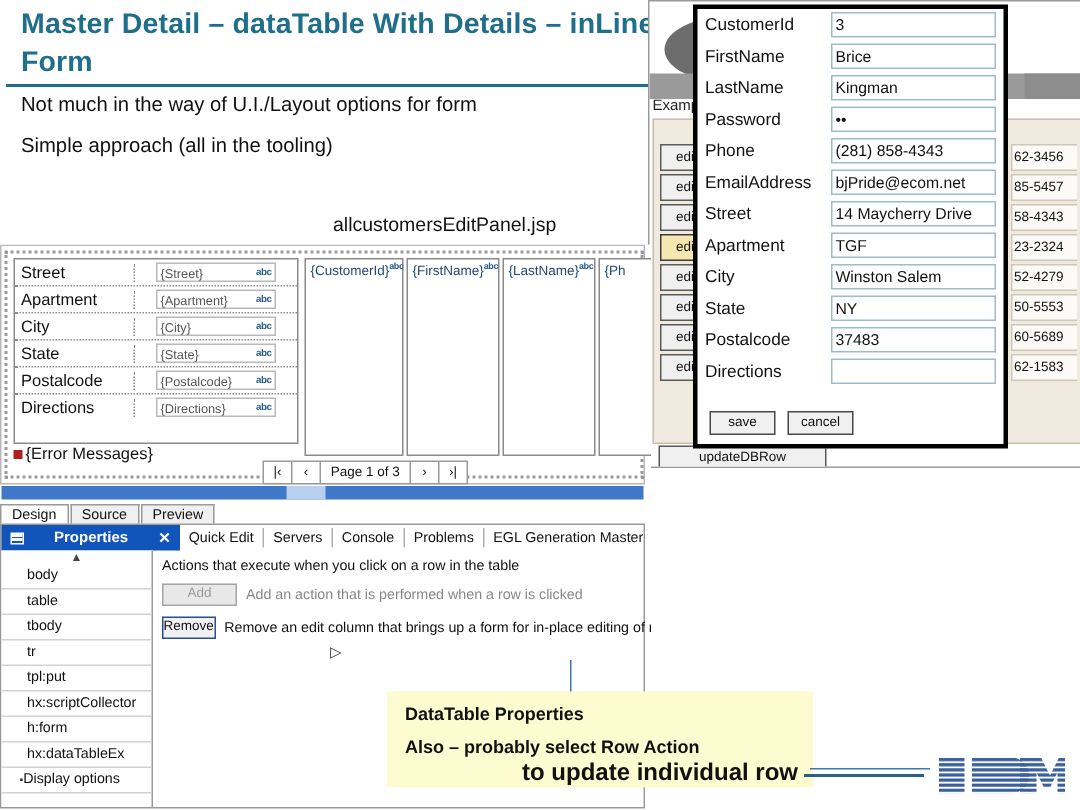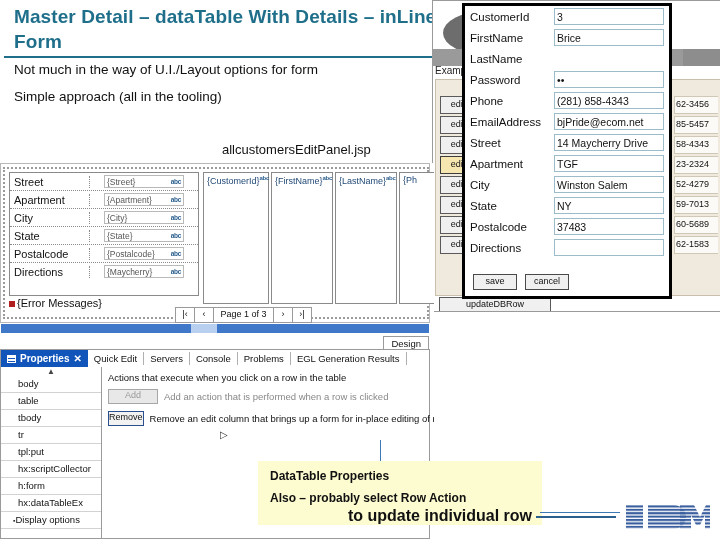--- a/index.html
+++ b/index.html
@@ -171,39 +171,39 @@
   #dt-pager div:last-child{border-right:none;}
   #canvas-hscroll{
     position:absolute;left:1px;top:161px;width:428px;height:9px;
     background:#3f78c8;
   }
   #canvas-hscroll .thumb{
     position:absolute;left:190px;top:0;width:26px;height:9px;background:#b9cff0;
   }
   #view-tabs{
     position:absolute;left:0px;top:173px;width:430px;height:14px;
-    display:flex;align-items:flex-end;border-bottom:1px solid #9a9a9a;flex-direction:column;
+    display:flex;align-items:flex-end;border-bottom:1px solid #9a9a9a;
   }
   #view-tabs .vtab{
     font-size:9.5px;color:#111;padding:1px 7px;border:1px solid #9a9a9a;
     border-bottom:none;background:#f0f0f0;margin-right:1px;line-height:11px;
   }
   #view-tabs .vtab.active{background:#ffffff;}
 
   
   #props-view{
     position:absolute;left:0px;top:186px;width:430px;height:190px;
     border:1px solid #9a9a9a;background:#ffffff;box-sizing:border-box;
   }
   #props-tabbar{
     position:absolute;left:0;top:0;width:428px;height:17px;
     display:flex;align-items:center;
   }
   #props-tab{
-    display:flex;align-items:center;gap:4px;
+    display:flex;align-items:center;gap:20px;
     background:#1155bb;color:#ffffff;font-size:10px;font-weight:bold;
     height:17px;padding:0 6px;white-space:nowrap;
   }
   #props-tab .grid-icon{
     width:9px;height:8px;background:
       linear-gradient(#fff 0 2px,transparent 2px 3px,#fff 3px 5px,transparent 5px 6px,#fff 6px 8px);
     border:1px solid #fff;box-sizing:border-box;
   }
   #props-tab .x{font-size:10px;font-weight:bold;}
   .ptab{
@@ -299,40 +299,41 @@
       <div class="bs-editbtn">edit</div>
       <div class="bs-editbtn">edit</div>
       <div class="bs-editbtn">edit</div>
     </div>
     <div id="bs-rightcol">
       <div class="bs-cell">62-3456</div>
       <div class="bs-cell">85-5457</div>
       <div class="bs-cell">58-4343</div>
       <div class="bs-cell">23-2324</div>
       <div class="bs-cell">52-4279</div>
-      <div class="bs-cell">59-7013</div>
+      <div class="bs-cell">50-5553</div>
       <div class="bs-cell">60-5689</div>
       <div class="bs-cell">62-1583</div>
     </div>
   </div>
 
   <div id="bs-updatebtn">updateDBRow</div>
 </div>
 
 <div id="edit-form">
   <div class="row">
     <div class="lbl">CustomerId</div>
     <div class="fld">3</div>
   </div>
   <div class="row">
     <div class="lbl">FirstName</div>
     <div class="fld">Brice</div>
   </div>
   <div class="row">
     <div class="lbl">LastName</div>
+    <div class="fld">Kingman</div>
   </div>
   <div class="row">
     <div class="lbl">Password</div>
     <div class="fld">••</div>
   </div>
   <div class="row">
     <div class="lbl">Phone</div>
     <div class="fld">(281) 858-4343</div>
   </div>
   <div class="row">
@@ -407,21 +408,21 @@
         <div class="frow">
           <div class="flbl">Postalcode</div>
           <div class="fval">
             <span>{Postalcode}</span>
             <span class="abc">abc</span>
           </div>
         </div>
         <div class="frow">
           <div class="flbl">Directions</div>
           <div class="fval">
-            <span>{Maycherry}</span>
+            <span>{Directions}</span>
             <span class="abc">abc</span>
           </div>
         </div>
       </div>
 
       <div id="dt-errorrow">
         <span class="errdot"></span><span>{Error Messages}</span>
       </div>
 
       <div class="dt-col" style="left:198px;width:66px;">
@@ -461,21 +462,21 @@
     <div id="props-tabbar">
       <div id="props-tab">
         <span class="grid-icon"></span>
         <span>Properties</span>
         <span class="x">✕</span>
       </div>
       <div class="ptab">Quick Edit</div>
       <div class="ptab">Servers</div>
       <div class="ptab">Console</div>
       <div class="ptab">Problems</div>
-      <div class="ptab">EGL Generation Results</div>
+      <div class="ptab">EGL Generation Master</div>
     </div>
 
     <div id="props-tree">
       <div id="tree-up">▲</div>
       <div class="tree-item">body</div>
       <div class="tree-item">table</div>
       <div class="tree-item">tbody</div>
       <div class="tree-item">tr</div>
       <div class="tree-item">tpl:put</div>
       <div class="tree-item">hx:scriptCollector</div>

